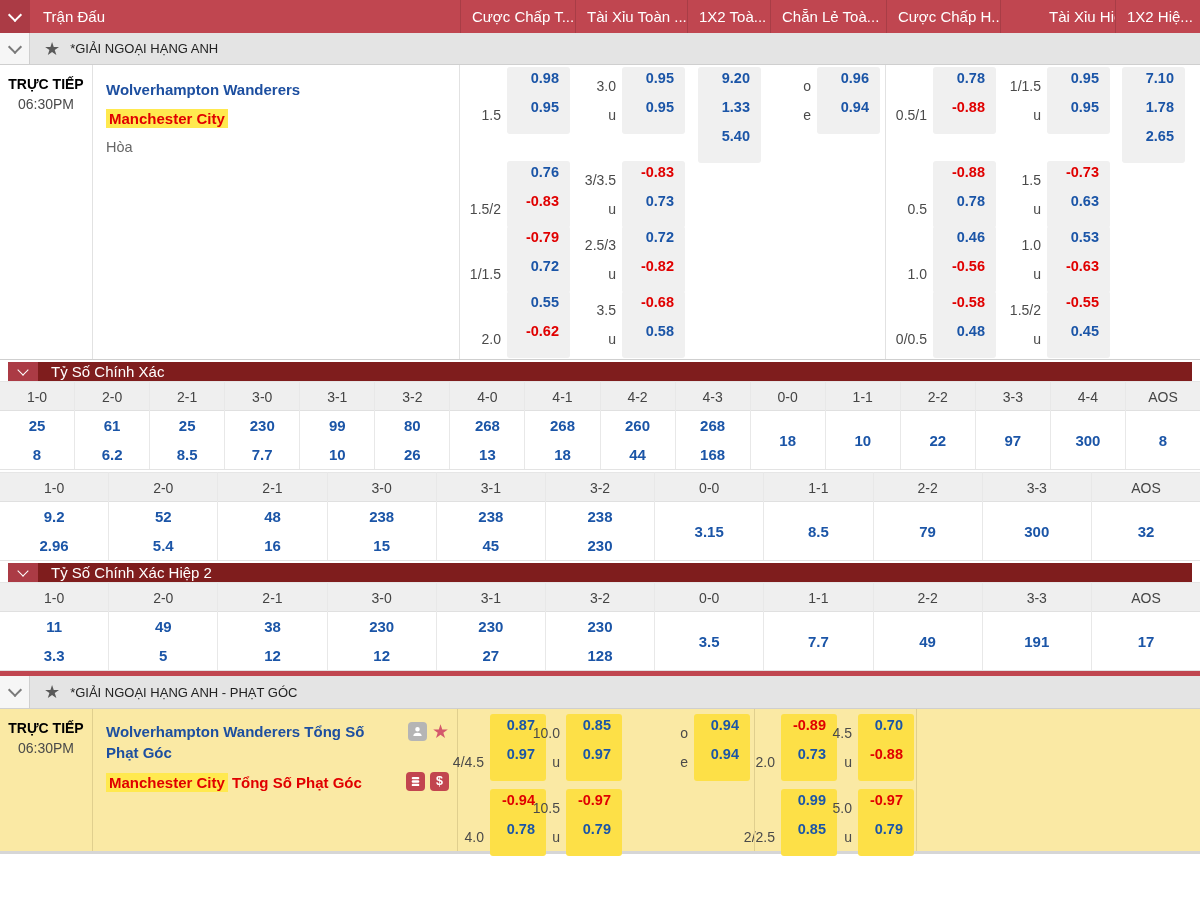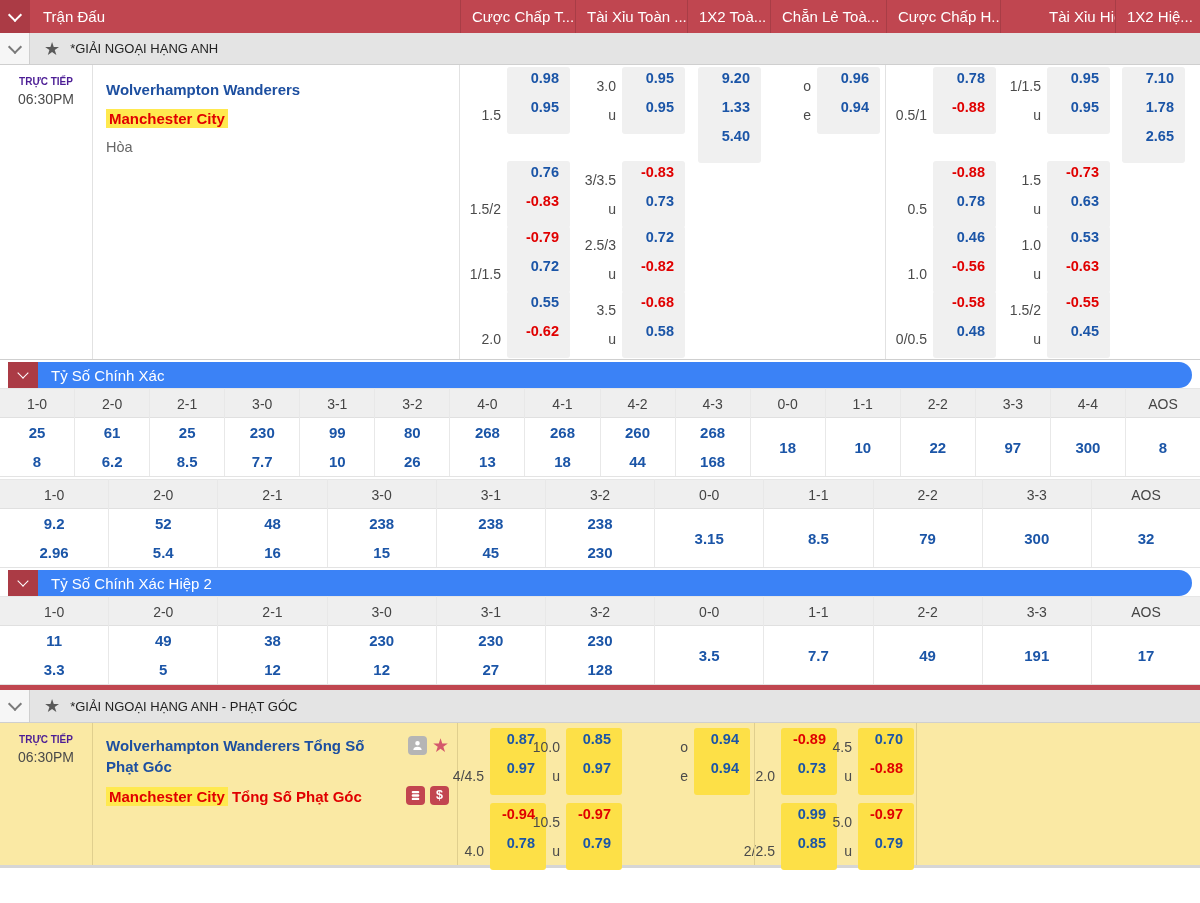--- a/index.html
+++ b/index.html
@@ -22,21 +22,21 @@
               border-bottom:1px solid #cfcfcf;box-sizing:border-box;}
   .lb-chev{width:30px;height:100%;background:#f6f6f6;border-right:1px solid #cfcfcf;
            display:flex;align-items:center;justify-content:center;box-sizing:border-box;flex:none;}
   .lb-star{color:#595959;font-size:18px;margin:0 10px 0 14px;line-height:1;}
   .lb-title{font-size:13px;color:#222;}
 
   
   .match-row{position:relative;height:295px;background:#fff;border-bottom:1px solid #cfcfcf;box-sizing:border-box;}
   .time-cell{position:absolute;left:0;top:0;width:93px;height:100%;border-right:1px solid #e2e2e2;
              box-sizing:border-box;text-align:center;padding-top:11px;}
-  .live{color:#4c1d95;font-weight:bold;font-size:10px;}
+  .live{color:#000000;font-weight:bold;font-size:14px;}
   .time{color:#4a4a4a;font-size:14px;margin-top:4px;}
   .team-cell{position:absolute;left:93px;top:0;width:367px;height:100%;border-right:1px solid #e2e2e2;
              box-sizing:border-box;padding:10px 14px 0 13px;}
   .team-line{height:29px;line-height:29px;white-space:nowrap;}
   .t-home{color:#1d4fa0;font-weight:bold;font-size:15px;}
   .hl{background:#ffe94f;padding:1px 3px;}
   .t-away{color:#e00000;font-weight:bold;font-size:15px;}
   .t-draw{color:#666;font-size:14.5px;}
   .vline{position:absolute;top:0;bottom:0;width:1px;background:#e2e2e2;}
 
@@ -46,21 +46,21 @@
   .orow{display:flex;align-items:center;justify-content:flex-end;height:23px;margin-bottom:6px;}
   .oln{font-size:14px;color:#4a4a4a;margin-right:6px;white-space:nowrap;}
   .obox{height:38px;line-height:23px;background:#f0f0f0;border-radius:3px;text-align:right;
         box-sizing:border-box;font-weight:bold;font-size:14.5px;color:#1b55a7;padding-right:11px;flex:none;}
   .obox.neg{color:#e00000;}
   #match-odds .obox{width:63px;}
   #corner-odds .obox{width:56px;background:#fde047;}
 
   
   .score-gap{height:2px;background:#fff;}
-  .red-bar{height:26px;background:#3b82f6;margin:0 8px;display:flex;align-items:center;border-radius:14px;}
+  .red-bar{height:19px;background:#7f1d1d;margin:0 8px;display:flex;align-items:center;}
   .rb-chev{width:30px;height:100%;background:#ab3b45;display:flex;align-items:center;
            justify-content:center;margin-right:13px;flex:none;}
   .rb-chev .chev{width:7px;height:7px;border-width:1.5px;}
   .rb-title{color:#fff;font-size:15px;}
   .score-table{display:flex;border-bottom:1px solid #e3e3e3;box-sizing:border-box;height:89px;}
   .sc-col{flex:1;border-left:1px solid #e8e8e8;box-sizing:border-box;min-width:0;}
   .sc-col:first-child{border-left:none;}
   .sc-h{height:30px;line-height:30px;text-align:center;background:#efefef;color:#444;font-size:14px;
         border-bottom:1px solid #e0e0e0;border-top:1px solid #e6e6e6;box-sizing:border-box;}
   .sc-v{height:58px;display:flex;flex-direction:column;justify-content:center;}

